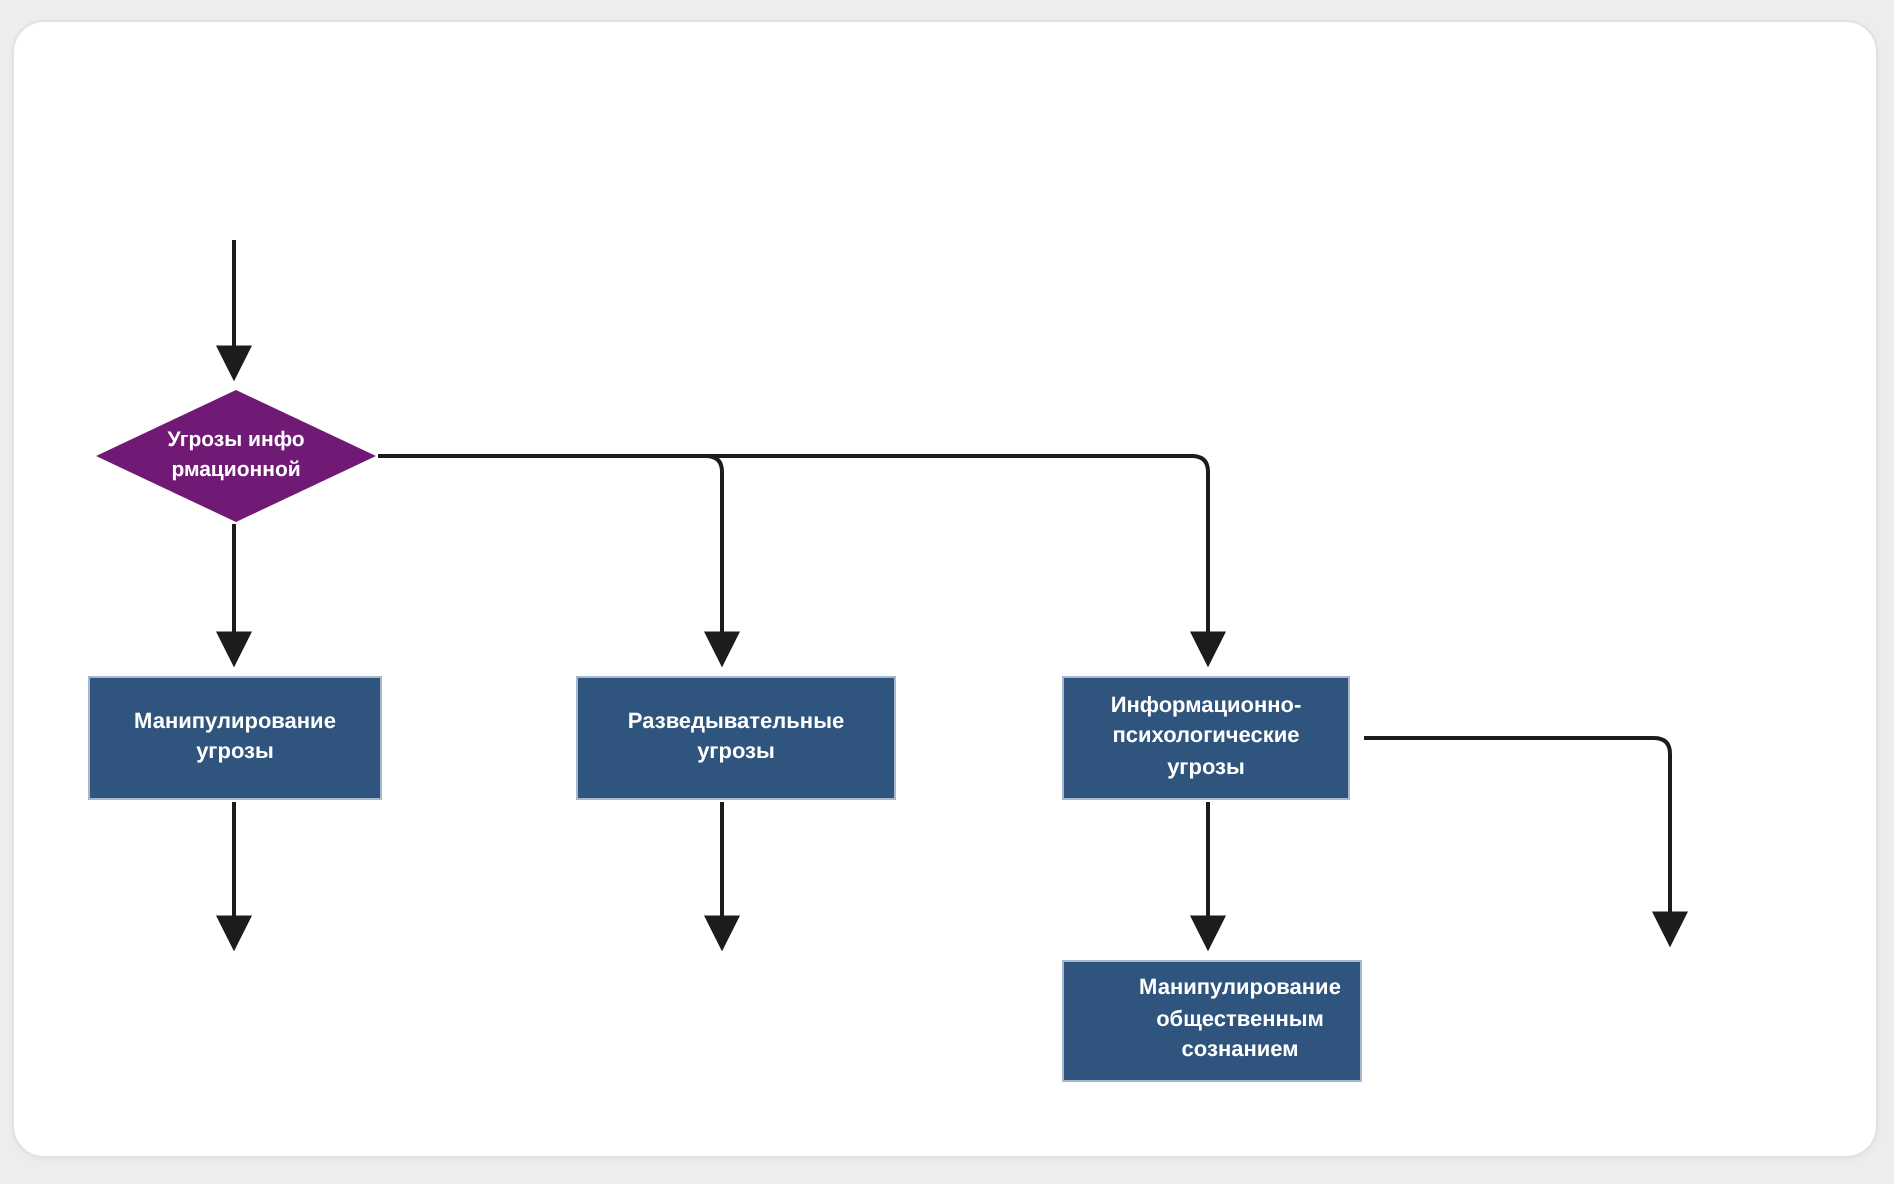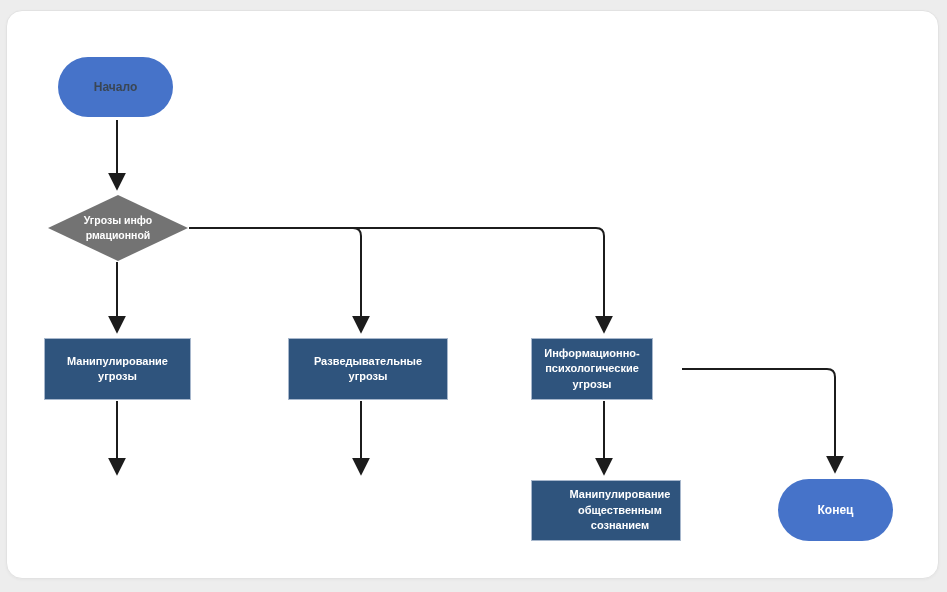--- a/index.html
+++ b/index.html
@@ -53,35 +53,35 @@
   }
   .terminal {
     background: #4673c9;
     border-radius: 31px;
     font-size: 12px;
   }
   .terminal.start .label {
     color: #3a4654;
   }
   .decision {
-    background: #737373;
+    background: #701a75;
     clip-path: polygon(50% 0, 100% 50%, 50% 100%, 0 50%);
     font-size: 10.5px;
   }
   .process {
     background: #2f547d;
     border: 1px solid #a7b7cc;
     font-size: 11px;
   }
   
   .n-start   { left: 58px;  top: 57px;  width: 115px; height: 60px; }
   .n-dec     { left: 48px;  top: 195px; width: 140px; height: 66px; }
   .n-tech    { left: 44px;  top: 338px; width: 147px; height: 62px; }
   .n-intel   { left: 288px; top: 338px; width: 160px; height: 62px; }
-  .n-infops  { left: 531px; top: 338px; width: 122px; height: 62px; }
+  .n-infops  { left: 531px; top: 338px; width: 144px; height: 62px; }
   .n-lag     { left: 44px;  top: 480px; width: 147px; height: 61px; }
   .n-foreign { left: 288px; top: 480px; width: 146px; height: 61px; }
   .n-manip   { left: 531px; top: 480px; width: 150px; height: 61px; padding-left: 28px; }
   .n-end     { left: 778px; top: 479px; width: 115px; height: 62px; }
 </style>
 </head>
 <body>
 
 <div class="viewport">
 
@@ -98,23 +98,20 @@
       <path d="M 117 262 V 331" marker-end="url(#arrow)"></path>
       <path d="M 189 228 H 353 Q 361 228 361 236 V 331" marker-end="url(#arrow)"></path>
       <path d="M 189 228 H 596 Q 604 228 604 236 V 331" marker-end="url(#arrow)"></path>
       <path d="M 117 401 V 473" marker-end="url(#arrow)"></path>
       <path d="M 361 401 V 473" marker-end="url(#arrow)"></path>
       <path d="M 604 401 V 473" marker-end="url(#arrow)"></path>
       <path d="M 682 369 H 827 Q 835 369 835 377 V 471" marker-end="url(#arrow)"></path>
     </g>
   </svg>
 
-  <div class="node terminal start n-start">
-    <span class="label">Начало</span>
-  </div>
 
   <div class="node decision n-dec">
     <span class="label">Угрозы инфо
 рмационной</span>
   </div>
 
   <div class="node process n-tech">
     <span class="label">Манипулирование угрозы</span>
   </div>
 
@@ -128,17 +125,14 @@
 психологические угрозы</span>
   </div>
 
 
 
   <div class="node process n-manip">
     <span class="label">Манипулирование
 общественным сознанием</span>
   </div>
 
-  <div class="node terminal n-end">
-    <span class="label">Конец</span>
-  </div>
 
 </div>
 
 </body></html>

